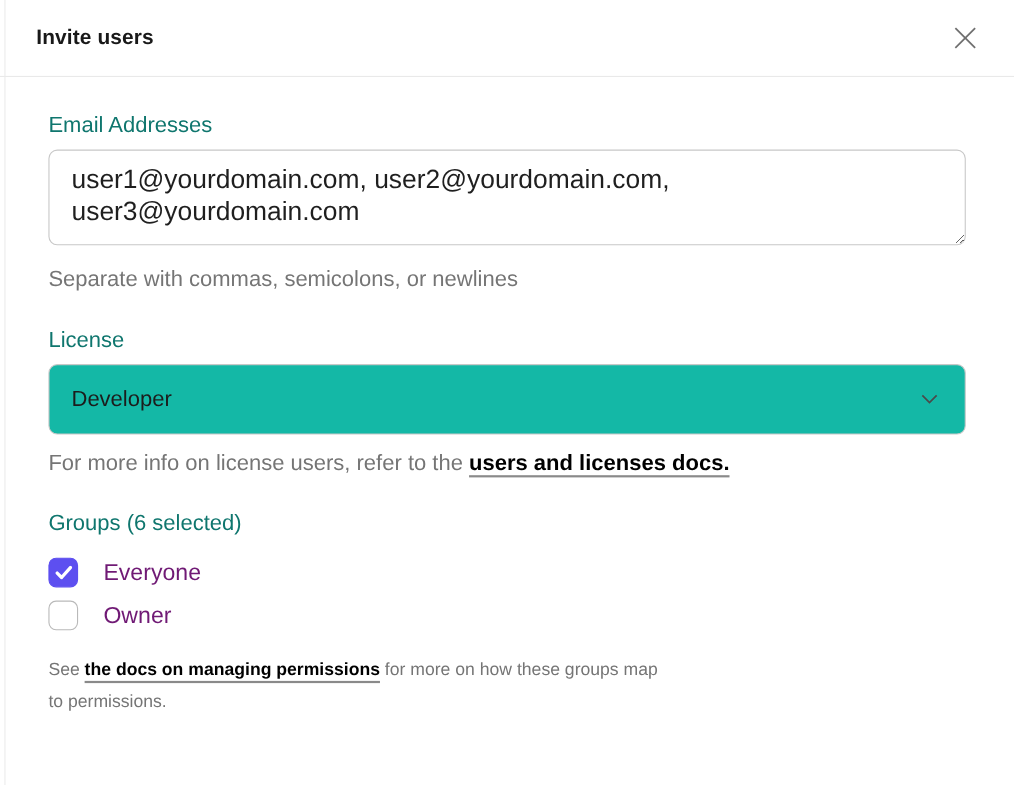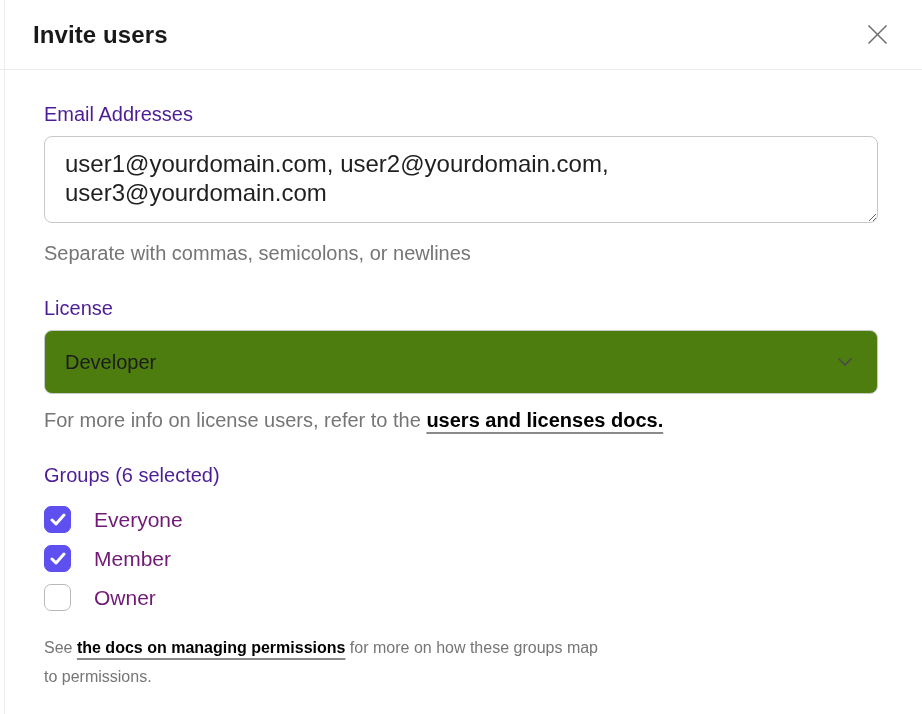--- a/index.html
+++ b/index.html
@@ -16,33 +16,33 @@
   }
   
   .modal-header {
     height: 70px;
     display: flex; align-items: center; justify-content: space-between;
     padding: 0 30px 0 33px;
     border-bottom: 1px solid #e9e9e9;
     background: #ffffff;
   }
   .modal-title {
-    font-size: 24px; font-weight: 700; color: #191919;
+    font-size: 19px; font-weight: 700; color: #191919;
     letter-spacing: 0.1px;
   }
   .close-button {
     background: none; border: none; cursor: pointer;
     width: 30px; height: 30px;
     display: flex; align-items: center; justify-content: center;
   }
   
   .modal-body { padding: 33px 44px 0 44px; }
   .field-label {
     display: block;
-    font-size: 20px; color: #4c1d95; margin-bottom: 10px;
+    font-size: 20px; color: #0f766e; margin-bottom: 10px;
   }
   .email-textarea {
     width: 100%; height: 87px;
     border: 1px solid #c8c8c8; border-radius: 8px;
     padding: 12px 20px;
     font-family: "Liberation Sans", "DejaVu Sans", sans-serif;
     font-size: 24px; line-height: 29px; color: #1f1f1f;
     resize: both; outline: none;
     white-space: pre-wrap;
   }
@@ -50,21 +50,21 @@
     margin-top: 13px;
     font-size: 20px; color: #757575;
     line-height: 27px;
   }
   .section { margin-top: 30px; }
   .select-box {
     height: 64px;
     border: 1px solid #c8c8c8; border-radius: 8px;
     display: flex; align-items: center; justify-content: space-between;
     padding: 0 24px 0 20px;
-    cursor: pointer; background: #4d7c0f;
+    cursor: pointer; background: #14b8a6;
   }
   .select-value { font-size: 20px; color: #1c1c1c; }
   .doc-link {
     color: #000000; font-weight: 600;
     text-decoration: underline;
     text-decoration-color: #8a8a8a;
     text-decoration-thickness: 1.5px;
     text-underline-offset: 5px;
     cursor: pointer;
   }
@@ -139,28 +139,20 @@
 
       <div class="check-row">
         <div class="checkbox" data-checked="true">
           <svg width="16" height="13" viewBox="0 0 16 13">
             <polyline points="2,7 6,11 14,2" fill="none" stroke="#ffffff" stroke-width="3" stroke-linecap="round" stroke-linejoin="round"></polyline>
           </svg>
         </div>
         <span class="check-label">Everyone</span>
       </div>
 
-      <div class="check-row">
-        <div class="checkbox" data-checked="true">
-          <svg width="16" height="13" viewBox="0 0 16 13">
-            <polyline points="2,7 6,11 14,2" fill="none" stroke="#ffffff" stroke-width="3" stroke-linecap="round" stroke-linejoin="round"></polyline>
-          </svg>
-        </div>
-        <span class="check-label">Member</span>
-      </div>
 
       <div class="check-row">
         <div class="checkbox" data-checked="false">
           
         </div>
         <span class="check-label">Owner</span>
       </div>
 
       <div class="groups-note"><span>See </span><a class="doc-link">the docs on managing permissions</a><span> for more on how these groups map
 to permissions.</span></div>

